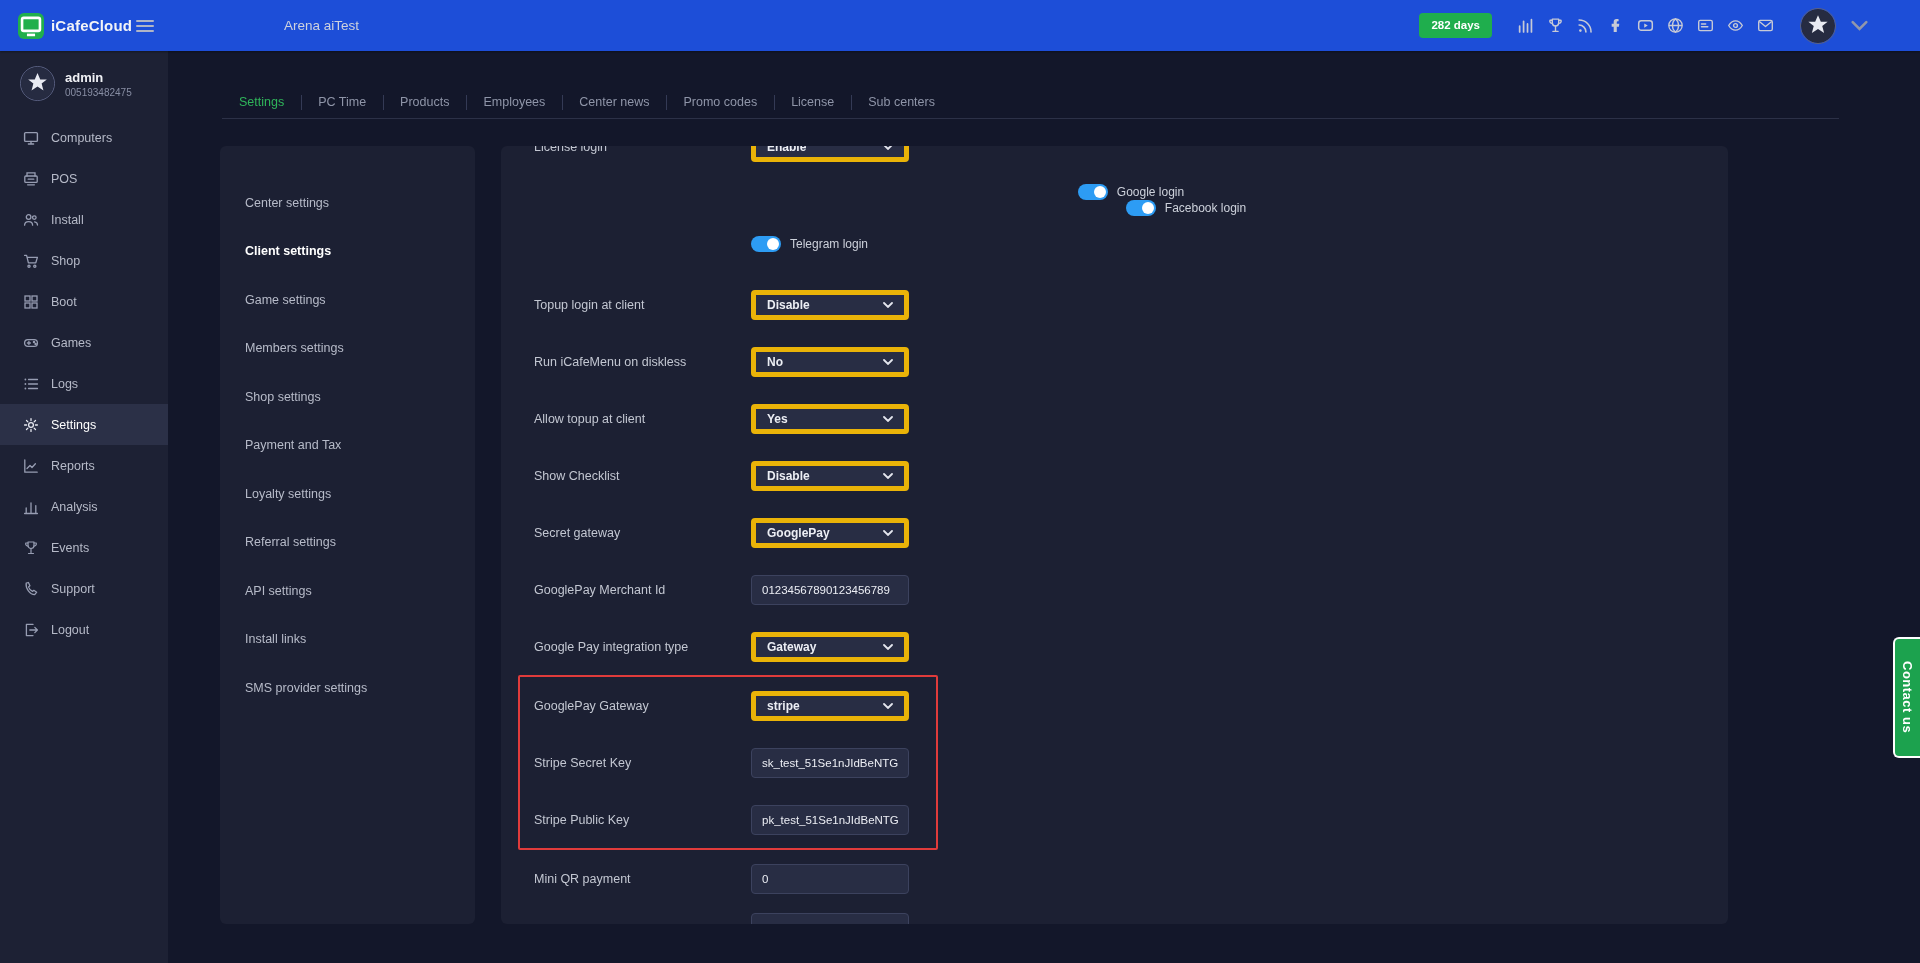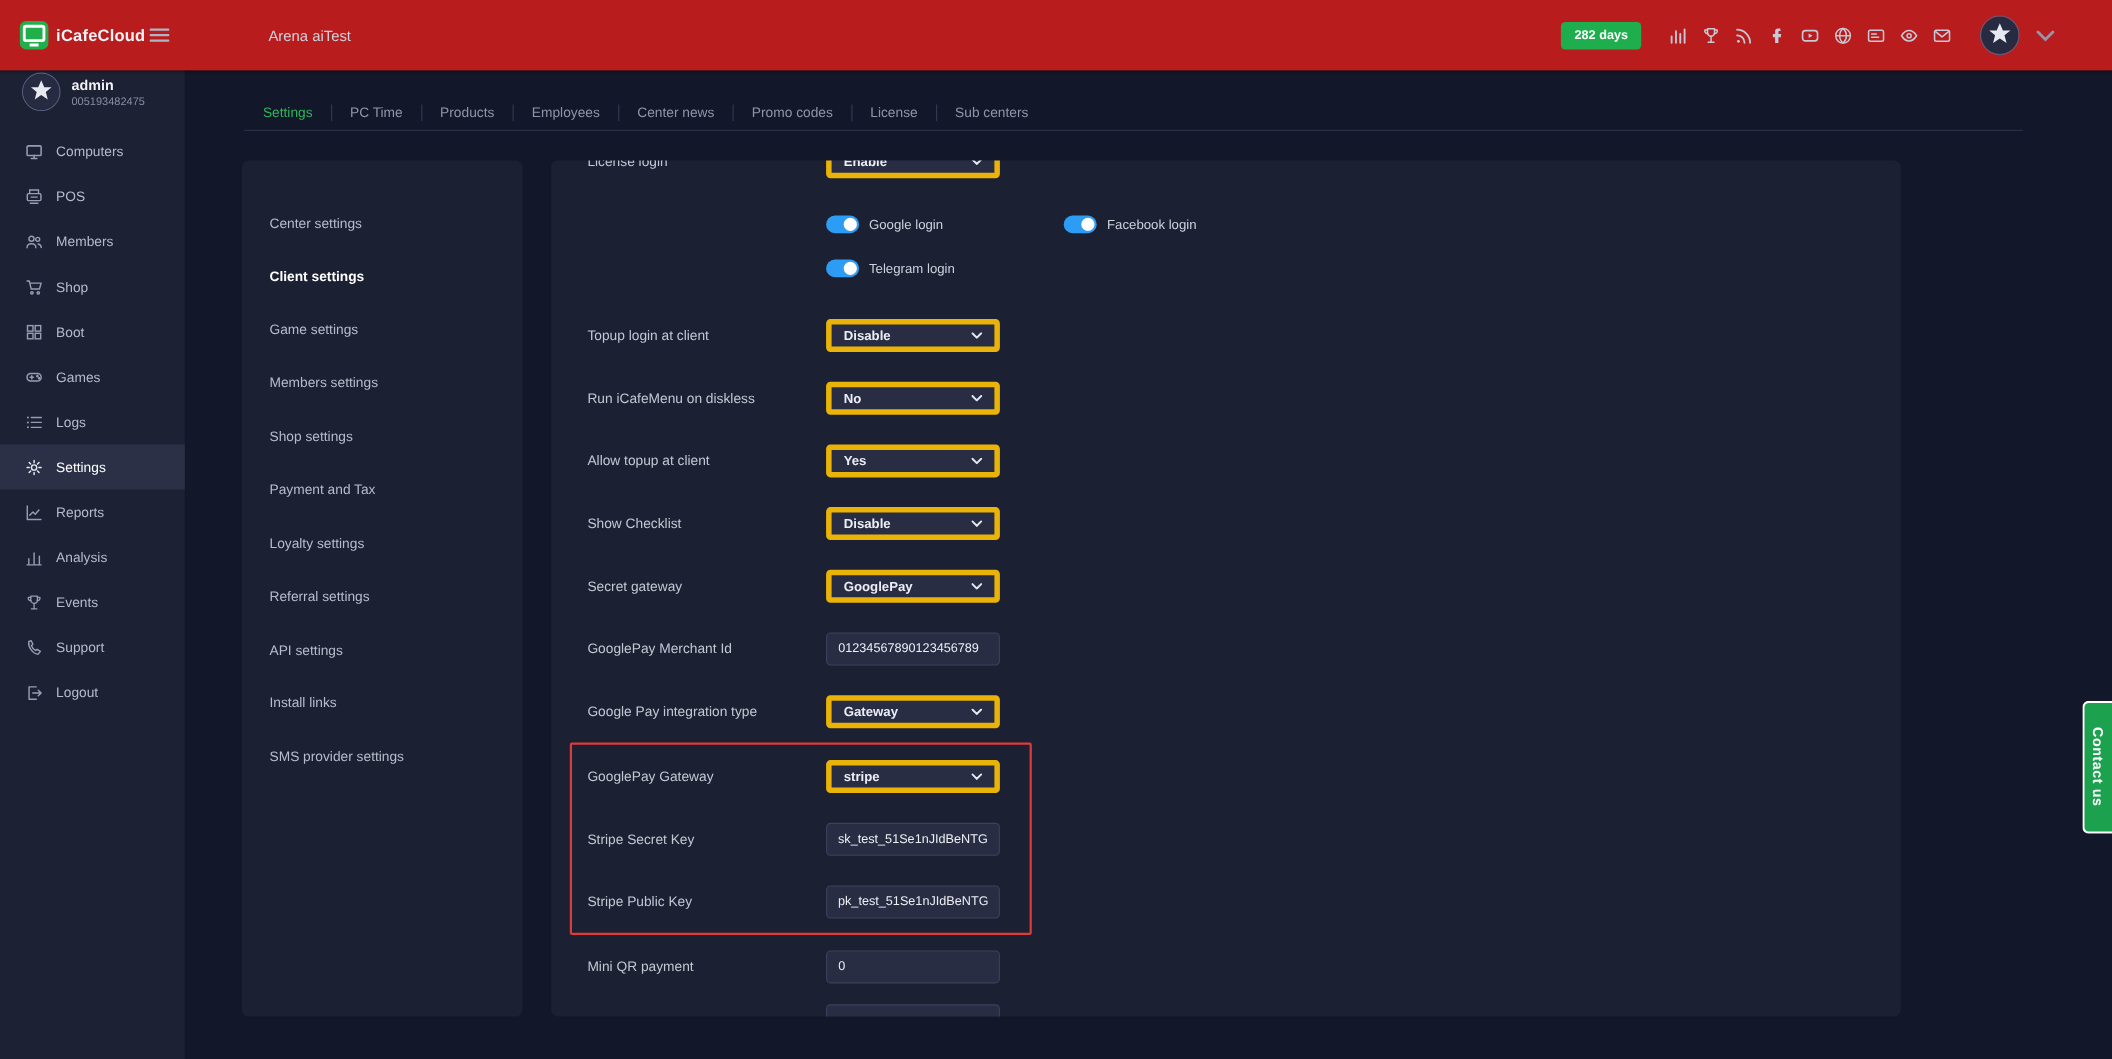--- a/index.html
+++ b/index.html
@@ -1,22 +1,22 @@
 <!DOCTYPE html>
 <html><head>
 <meta charset="utf-8">
 <style>
   * { margin:0; padding:0; box-sizing:border-box; }
   html,body { width:1920px; height:963px; overflow:hidden; background:#13172a;
     font-family:"Liberation Sans", sans-serif; }
 
   
-  .topbar { position:absolute; top:0; left:0; width:1920px; height:64px;
-    background:#b91c1c; display:flex; align-items:center; z-index:20;
-    box-shadow:0 1px 2px rgba(0,0,0,.35); }
+  .topbar { position:absolute; top:0; left:0; width:1920px; height:51px;
+    background:#1d4ed8; display:flex; align-items:center; z-index:20;
+    box-shadow:0 1px 2px rgba(0,0,0,.35);gap:40px; }
   .tb-left { width:168px; display:flex; align-items:center; justify-content:space-between;
     padding:0 14px 0 18px; flex:none; }
   .logo { display:flex; align-items:center; gap:7px; cursor:pointer; }
   .logo-icon { width:26px; height:26px; background:#21af4c; border-radius:6px;
     display:flex; align-items:center; justify-content:center; }
   .logo-text { color:#f2f3f7; font-size:15px; font-weight:bold; letter-spacing:.2px; }
   .hamburger { width:18px; display:flex; flex-direction:column; gap:3px; cursor:pointer; }
   .hamburger span { display:block; height:2px; background:#b0b5c6; border-radius:1px; }
   .center-name { margin-left:76px; color:#ced2dd; font-size:13.5px; }
   .tb-right { margin-left:auto; display:flex; align-items:center; gap:12px; padding-right:52px; }
@@ -63,21 +63,21 @@
   .subnav { width:255px; height:778px; padding-top:15px; }
   .nitem { height:48.5px; display:flex; align-items:flex-end; padding-left:25px;
     color:#b7bbc9; font-size:12.5px; cursor:pointer; }
   .nitem.active { color:#ffffff; font-weight:bold; }
 
   
   .formpanel { width:1227px; height:778px; overflow:hidden; position:relative; }
   .frow { display:flex; align-items:center; height:57px; padding-left:33px; }
   .frow.social { height:50px; margin-top:-24px; }
   .trow { height:40px; padding-left:33px; display:flex; align-items:center; }
-  .trow.first { margin-top:12px; }
+  .trow.first { margin-top:12px;flex-direction:column; }
   .frow.gap-top { margin-top:12px; }
   .flabel { width:217px; flex:none; font-size:12.5px; color:#c3c7d2; }
   .tspacer { width:217px; flex:none; }
 
   .select { width:158px; height:30px; background:#282d44; border:5px solid #eab308;
     border-radius:4px; display:flex; align-items:center; justify-content:space-between;
     padding:0 11px; color:#eceef4; font-size:12px; font-weight:bold; cursor:pointer; flex:none; }
   .select svg { width:10px; height:6px; flex:none; margin-left:6px; }
   .tinput { width:158px; height:30px; background:#282d44; border:1px solid #3c425e;
     border-radius:4px; color:#eceef4; font-size:11.5px; padding:0 10px; flex:none;
@@ -227,21 +227,21 @@
     </div>
     <div class="sitem">
       <span class="sicon">
           <svg viewBox="0 0 16 16" fill="none" stroke="currentColor" stroke-width="1.3" stroke-linecap="round">
             <circle cx="5.6" cy="5" r="2.3"></circle>
             <circle cx="11.3" cy="5.6" r="1.8"></circle>
             <path d="M1.6 13.2c0-2.3 1.8-3.6 4-3.6s4 1.3 4 3.6"></path>
             <path d="M11.6 9.8c1.7.3 2.9 1.5 2.9 3.2"></path>
           </svg>
         </span>
-      <span>Members</span>
+      <span>Install</span>
     </div>
     <div class="sitem">
       <span class="sicon">
           <svg viewBox="0 0 16 16" fill="none" stroke="currentColor" stroke-width="1.3" stroke-linecap="round" stroke-linejoin="round">
             <circle cx="6" cy="13.2" r="1.1"></circle>
             <circle cx="11.8" cy="13.2" r="1.1"></circle>
             <path d="M1.6 2.4h2l1.8 7.4h7.4l1.6-5.4H4.2"></path>
           </svg>
         </span>
       <span>Shop</span>

